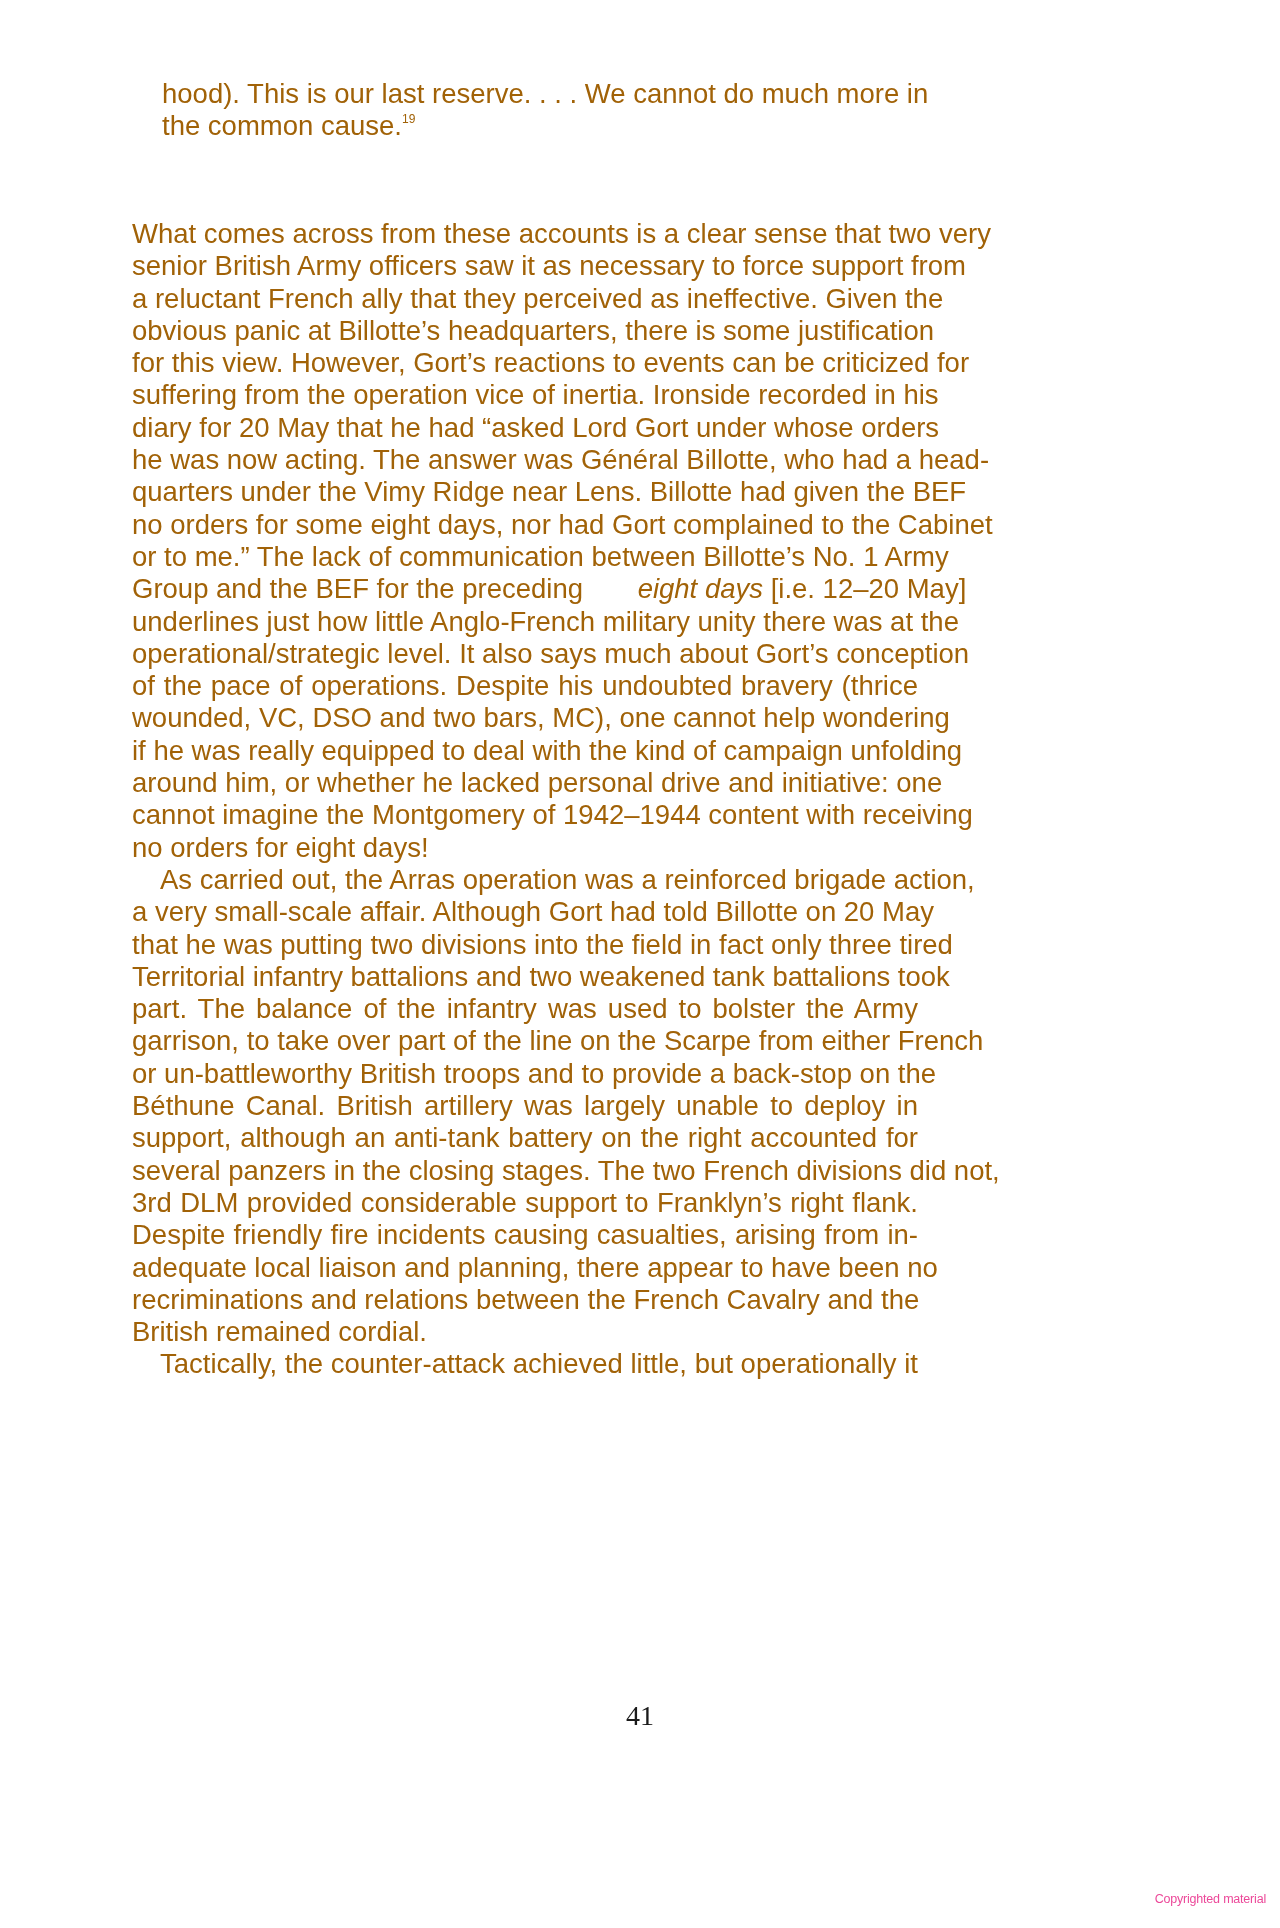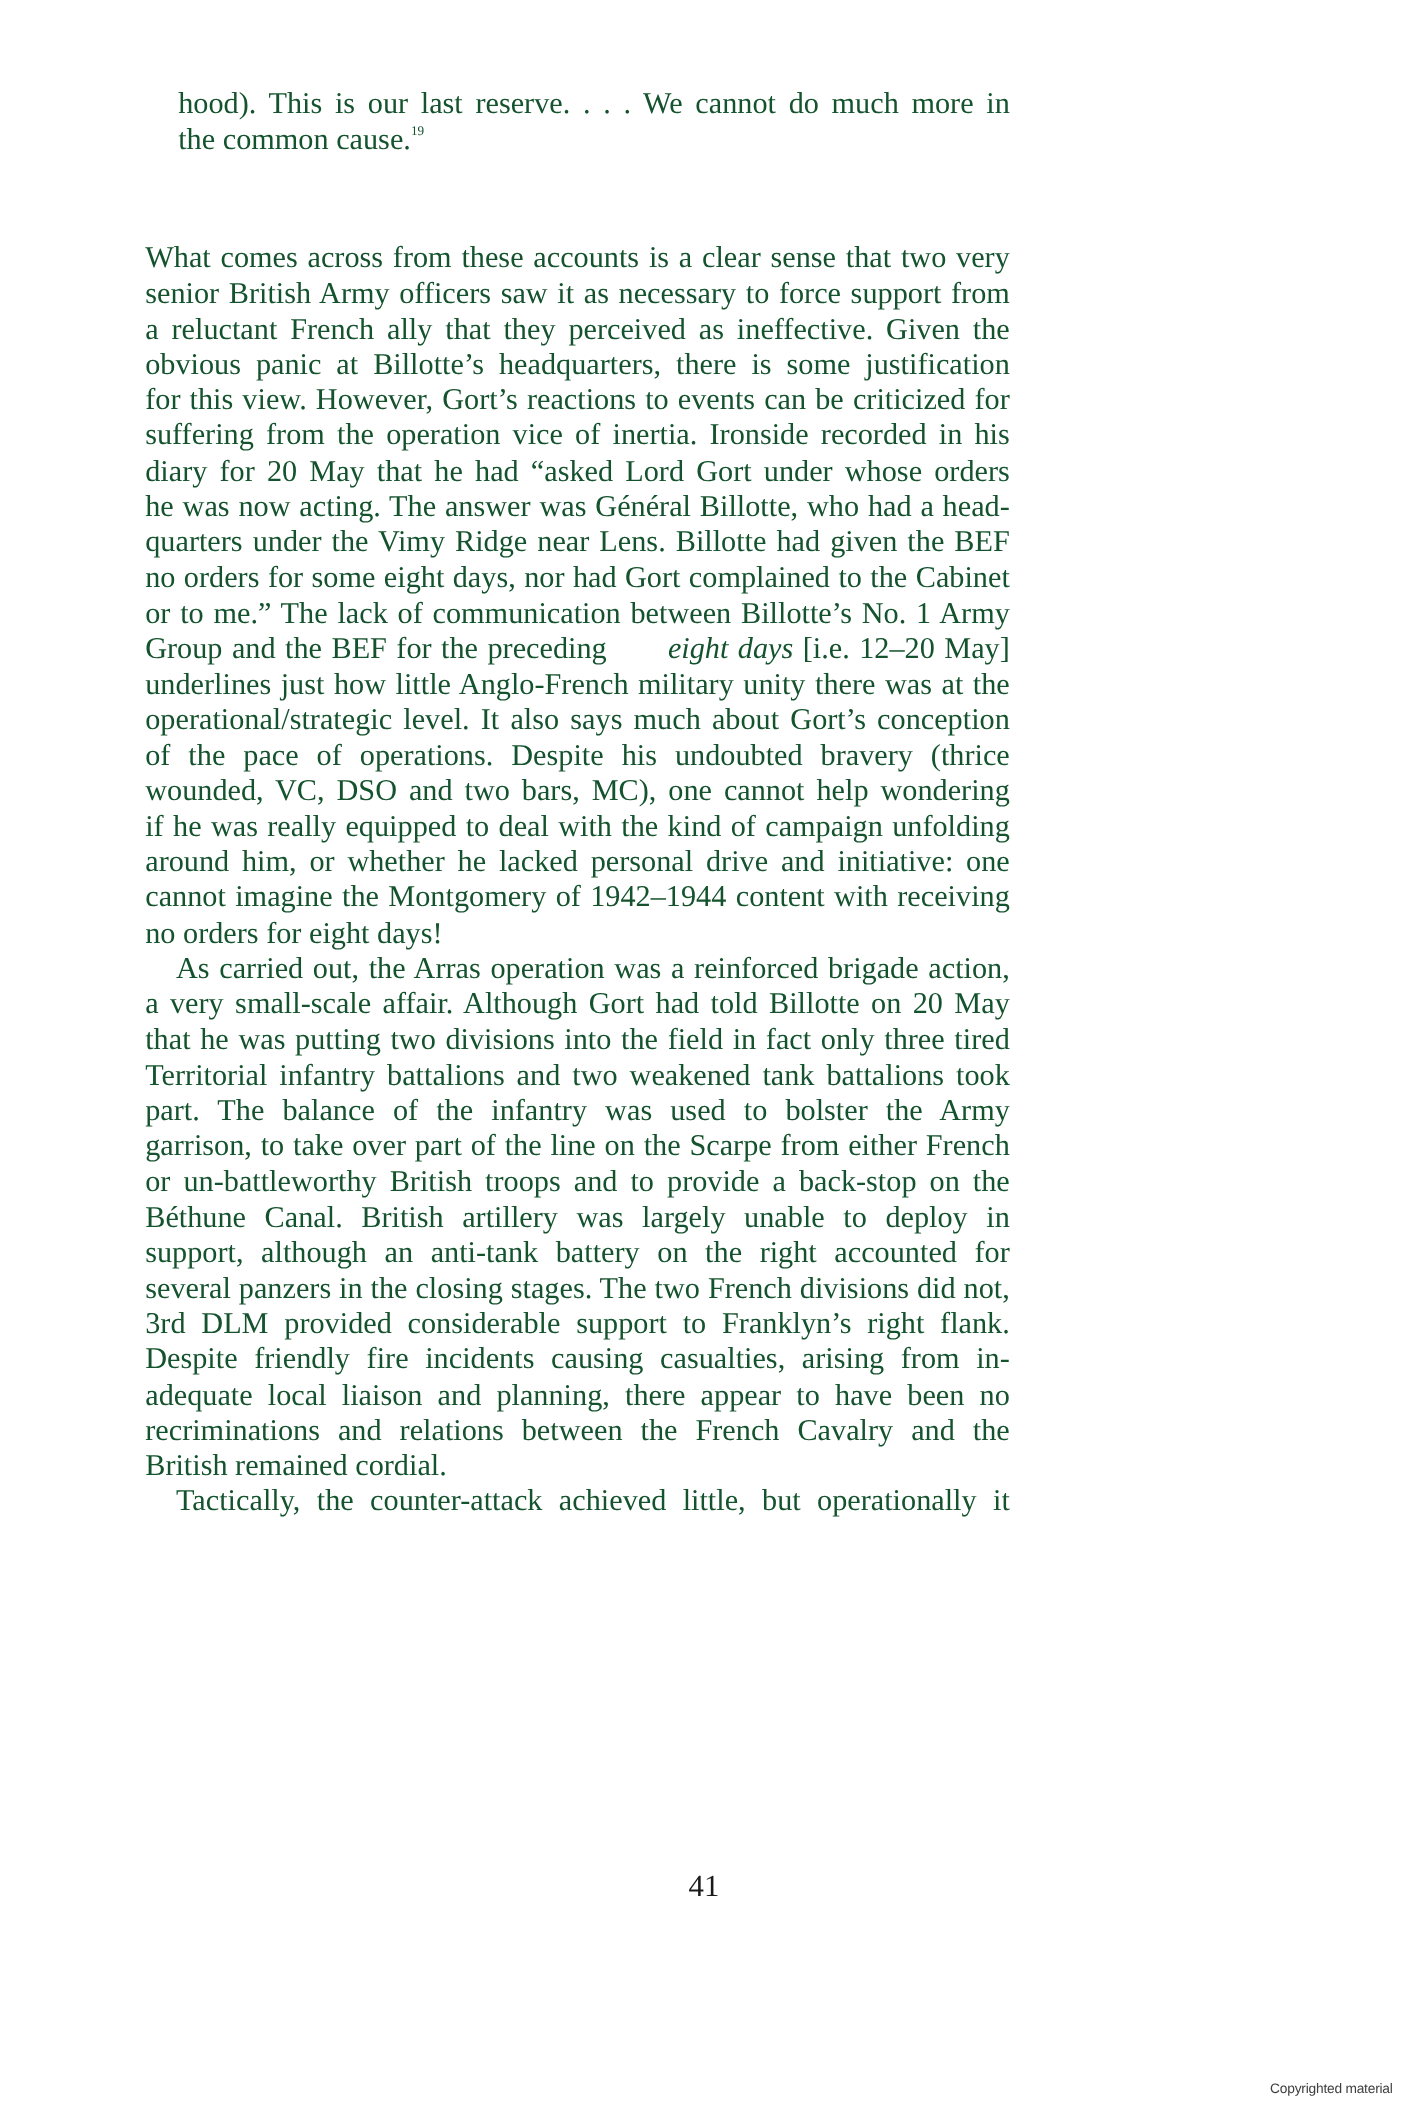--- a/index.html
+++ b/index.html
@@ -3,42 +3,42 @@
   <meta charset="utf-8">
   <style>
     html, body { margin: 0; padding: 0; background: #ffffff; }
     body { width: 1280px; height: 1928px; position: relative; overflow: hidden; }
     .page {
       position: absolute; left: 0; top: 0; width: 1280px; height: 1928px;
       background: #ffffff;
     }
     .text-block {
       position: absolute; left: 132px; width: 786px;
-      font-family: Liberation Serif, serif;
-      font-size: 27.5px; line-height: 32.3px; color: #14532d;
+      font-family: Liberation Sans, sans-serif;
+      font-size: 27.5px; line-height: 32.3px; color: #a16207;
     }
     .quote { top: 78px; left: 162px; width: 756px; }
     .body-text { top: 218px; }
     .line {
       display: block; white-space: nowrap; height: 32.3px;
       text-align: justify; text-align-last: justify;
     }
     .line.last { text-align-last: left; }
     .indent { padding-left: 28px; }
     sup { font-size: 12px; vertical-align: 12px; line-height: 0; }
     em { font-style: italic; margin-left: 47px; }
     .page-number {
       position: absolute; top: 1700px; left: 0; width: 1280px; text-align: center;
       font-family: "Liberation Serif", "DejaVu Serif", serif;
       font-size: 28px; color: #1a1a1a;
     }
     .watermark {
       position: absolute; right: 14px; top: 1892px;
       font-family: "Liberation Sans", "DejaVu Sans", sans-serif;
-      font-size: 12.5px; color: #404040; letter-spacing: -0.2px;
+      font-size: 12.5px; color: #ec4899; letter-spacing: -0.2px;
     }
   </style>
 </head>
 <body>
 
 <div class="page">
 
   <div class="text-block quote">
     <span class="line">hood). This is our last reserve. . . . We cannot do much more in</span>
     <span class="line last"><span>the common cause.</span><sup>19</sup></span>

